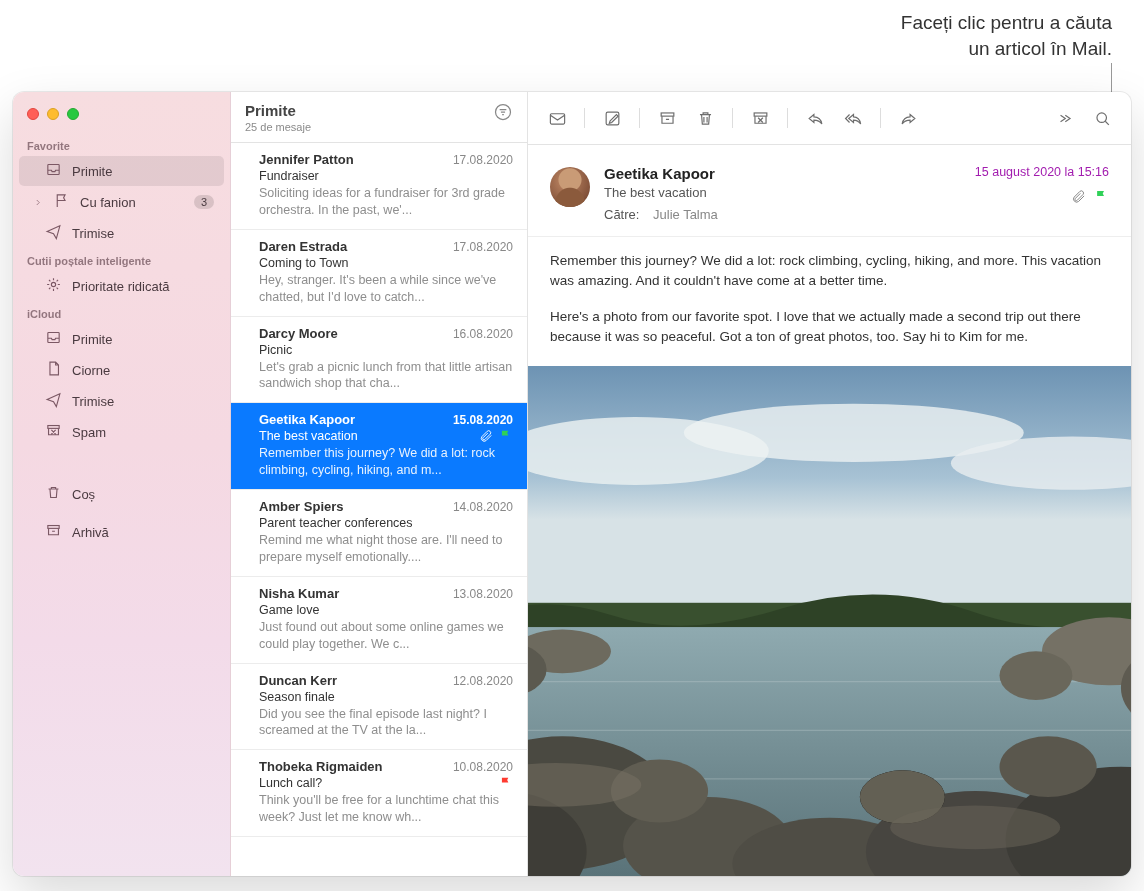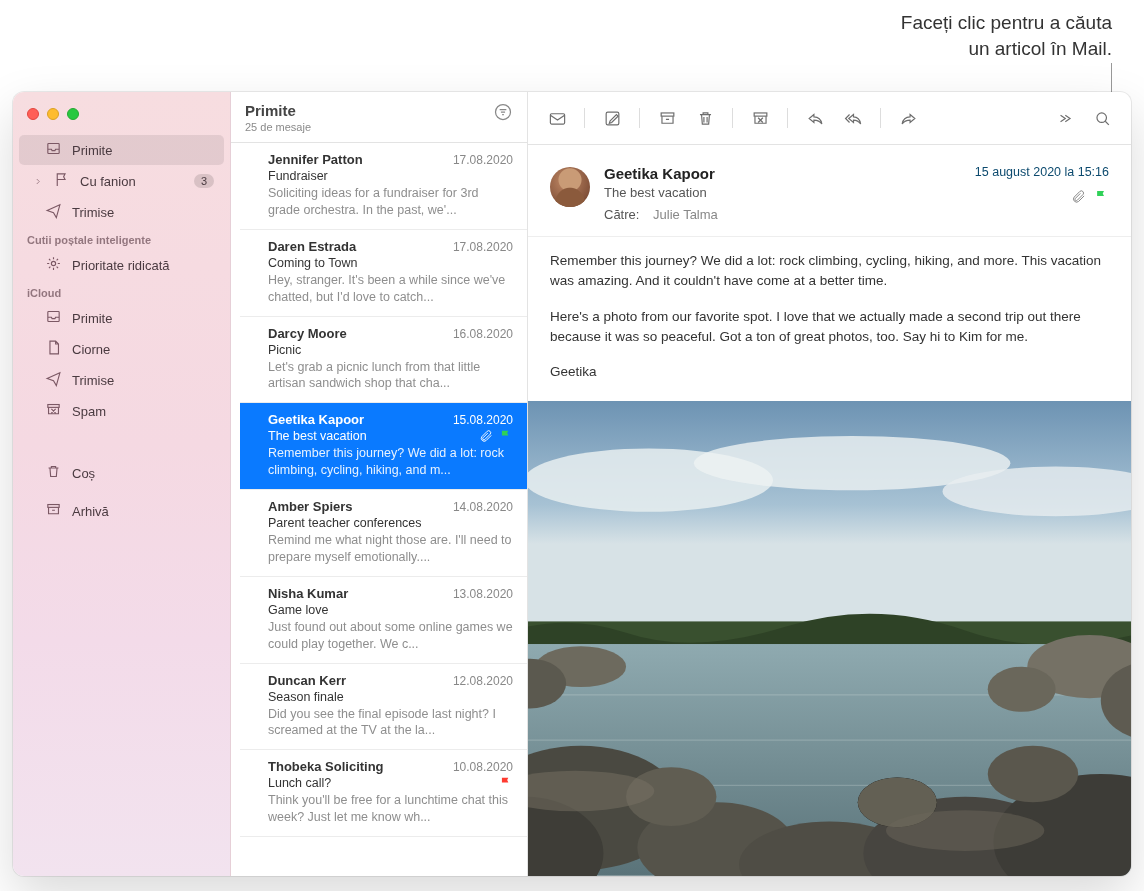--- a/index.html
+++ b/index.html
@@ -101,40 +101,40 @@
   }
   .list-header{
     border-bottom: 1px solid #e3e3e3;
     padding: 10px 14px 9px 14px;
     display:flex; align-items:flex-start;
     justify-content:space-between;
   }
   .list-header h2{font-size:15px;font-weight:700;color:#444;}
   .list-header .sub{font-size:11px;color:#8a8a8a;margin-top:2px;text-align:center;}
   .filter-btn svg{width:20px;height:20px;stroke:#888;fill:none;stroke-width:1.5;}
-  .items{flex:1;overflow:hidden;margin-left:9px;}
+  .items{flex:1;overflow:hidden;}
   .msg-item{
     padding: 9px 14px 10px 28px;
     border-bottom: 1px solid #ececec;
     cursor: default;
   }
   .msg-item .row1{display:flex;justify-content:space-between;align-items:baseline;}
   .msg-item .from{font-weight:700;font-size:13px;color:#333;}
   .msg-item .date{font-size:12px;color:#888;}
   .msg-item .subj{font-size:12.5px;color:#333;margin-top:2px;display:flex;justify-content:space-between;align-items:center;gap:6px;}
   .msg-item .subj .txt{flex:1;white-space:nowrap;overflow:hidden;text-overflow:ellipsis;}
   .msg-item .preview{font-size:12.5px;color:#8e8e8e;margin-top:2px;line-height:1.35; max-height:2.7em; overflow:hidden;}
   .msg-item.selected{
     background:#0a7aff;
     color:#fff;
   }
   .msg-item.selected .from,
   .msg-item.selected .subj,
   .msg-item.selected .subj .txt{color:#fff;}
-  .msg-item.selected .date{color:#fff;}
+  .msg-item.selected .date{color:#fff;font-weight:bold;}
   .msg-item.selected .preview{color:rgba(255,255,255,0.9);}
   .flag-icon{width:14px;height:14px;}
   .flag-green{fill:#30d158;}
   .flag-red{fill:#ff3b30;}
   .clip-icon{width:14px;height:14px;stroke:currentColor;fill:none;stroke-width:1.6;color:#fff;}
   .msg-item:not(.selected) .clip-icon{color:#888;}
   
   .content{
     flex:1;
     display:flex;flex-direction:column;
@@ -171,21 +171,21 @@
     content:"";position:absolute;inset:0;
     background: radial-gradient(circle at 50% 88%, #8b5a3c 0 14px, transparent 15px),
                 radial-gradient(circle at 50% 32%, #c99b76 0 11px, transparent 12px);
   }
   .hdr-main{flex:1;min-width:0;}
   .hdr-from{font-weight:700;font-size:15px;color:#222;}
   .hdr-subj{font-size:13px;color:#555;margin-top:3px;}
   .hdr-to{font-size:13px;color:#555;margin-top:7px;}
   .hdr-to .lbl{color:#555;}
   .hdr-to .val{color:#888;margin-left:10px;}
-  .hdr-right{text-align:right;font-size:12.5px;color:#0c4a6e;min-width:170px;}
+  .hdr-right{text-align:right;font-size:12.5px;color:#a21caf;min-width:170px;}
   .hdr-icons{display:flex;gap:8px;justify-content:flex-end;margin-top:10px;}
   .hdr-icons svg{width:15px;height:15px;}
   .hdr-icons .clip{stroke:#888;fill:none;stroke-width:1.6;}
   .msg-body{
     padding: 10px 22px 0 22px;
     font-size:13.5px;color:#333;line-height:1.5;
     flex:0 0 auto;
   }
   .msg-body p{margin-bottom:15px;}
   .photo{
@@ -208,20 +208,21 @@
 
 <div class="window">
 
   <div class="sidebar">
     <div class="traffic">
       <span class="tr-close"></span>
       <span class="tr-min"></span>
       <span class="tr-max"></span>
     </div>
     <div id="sidebar-sections">
+        <div class="side-section-title">Favorite</div>
         <div class="side-item selected" style="padding-left: 26px;">
           <span><svg xmlns="http://www.w3.org/2000/svg" viewBox="0 0 24 24">
               <path d="M4 13V6a1 1 0 011-1h14a1 1 0 011 1v7M4 13h5l1 2h4l1-2h5M4 13v5a1 1 0 001 1h14a1 1 0 001-1v-5"></path>
             </svg></span>
           <span class="label">Primite</span>
         </div>
         <div class="side-item">
           <svg class="chev" viewBox="0 0 24 24">
             <path d="M9 6l6 6-6 6"></path>
           </svg>
@@ -380,21 +381,21 @@
       <span class="date">12.08.2020</span>
     </div>
     <div class="subj">
       <span class="txt">Season finale</span>
       <span style="display:flex;gap:6px;align-items:center"></span>
     </div>
     <div class="preview">Did you see the final episode last night? I screamed at the TV at the la...</div>
         </div>
         <div class="msg-item">
     <div class="row1">
-      <span class="from">Thobeka Soliciting</span>
+      <span class="from">Thobeka Rigmaiden</span>
       <span class="date">10.08.2020</span>
     </div>
     <div class="subj">
       <span class="txt">Lunch call?</span>
       <span style="display:flex;gap:6px;align-items:center">
               <svg class="flag-icon" viewBox="0 0 24 24">
                 <path class="flag-red" d="M5 3v18M5 3h11l-2 4 2 4H5"></path>
               </svg>
             </span>
     </div>
@@ -490,21 +491,20 @@
                 <path class="flag-green" d="M5 3v18M5 3h11l-2 4 2 4H5"></path>
               </svg>
           </div>
         </div>
       </div>
     </div>
 
     <div class="msg-body">
       <p>Remember this journey? We did a lot: rock climbing, cycling, hiking, and more. This vacation was amazing. And it couldn't have come at a better time.</p>
       <p>Here's a photo from our favorite spot. I love that we actually made a second trip out there because it was so peaceful. Got a ton of great photos, too. Say hi to Kim for me.</p>
-      <p>Geetika</p>
     </div>
 
     <div class="photo">
       <svg viewBox="0 0 600 420" preserveAspectRatio="xMidYMid slice">
         <defs>
           <linearGradient id="sky" x1="0" y1="0" x2="0" y2="1">
             <stop offset="0" stop-color="#6d93b3"></stop>
             <stop offset="0.4" stop-color="#a7c2d4"></stop>
             <stop offset="0.55" stop-color="#d7e2e6"></stop>
           </linearGradient>

